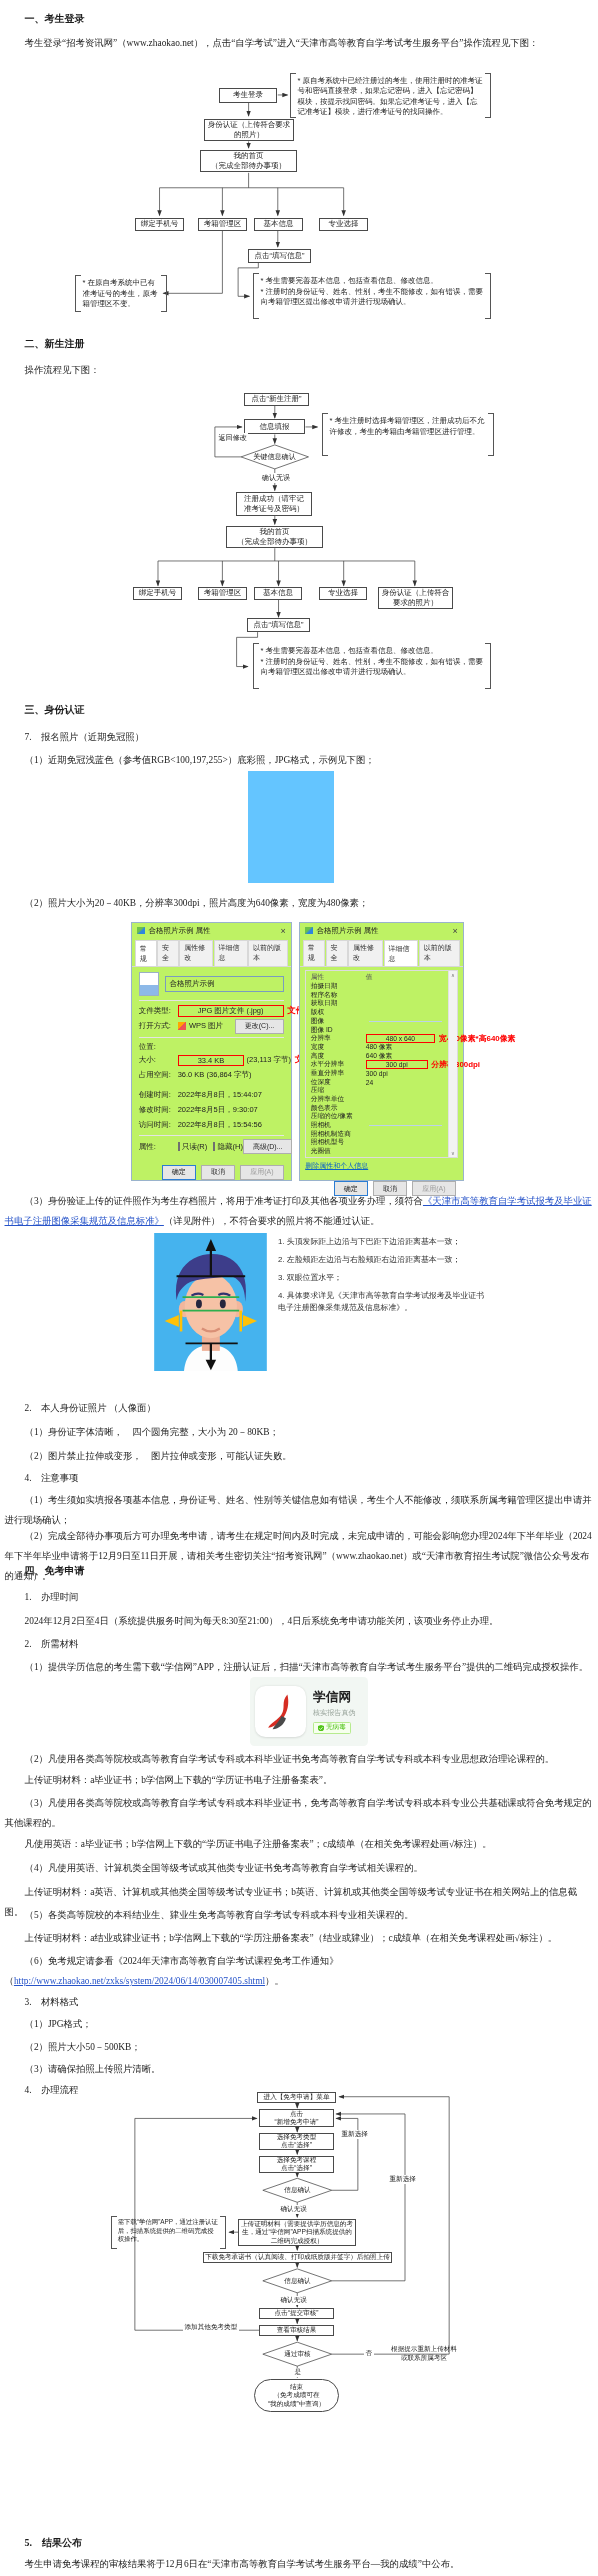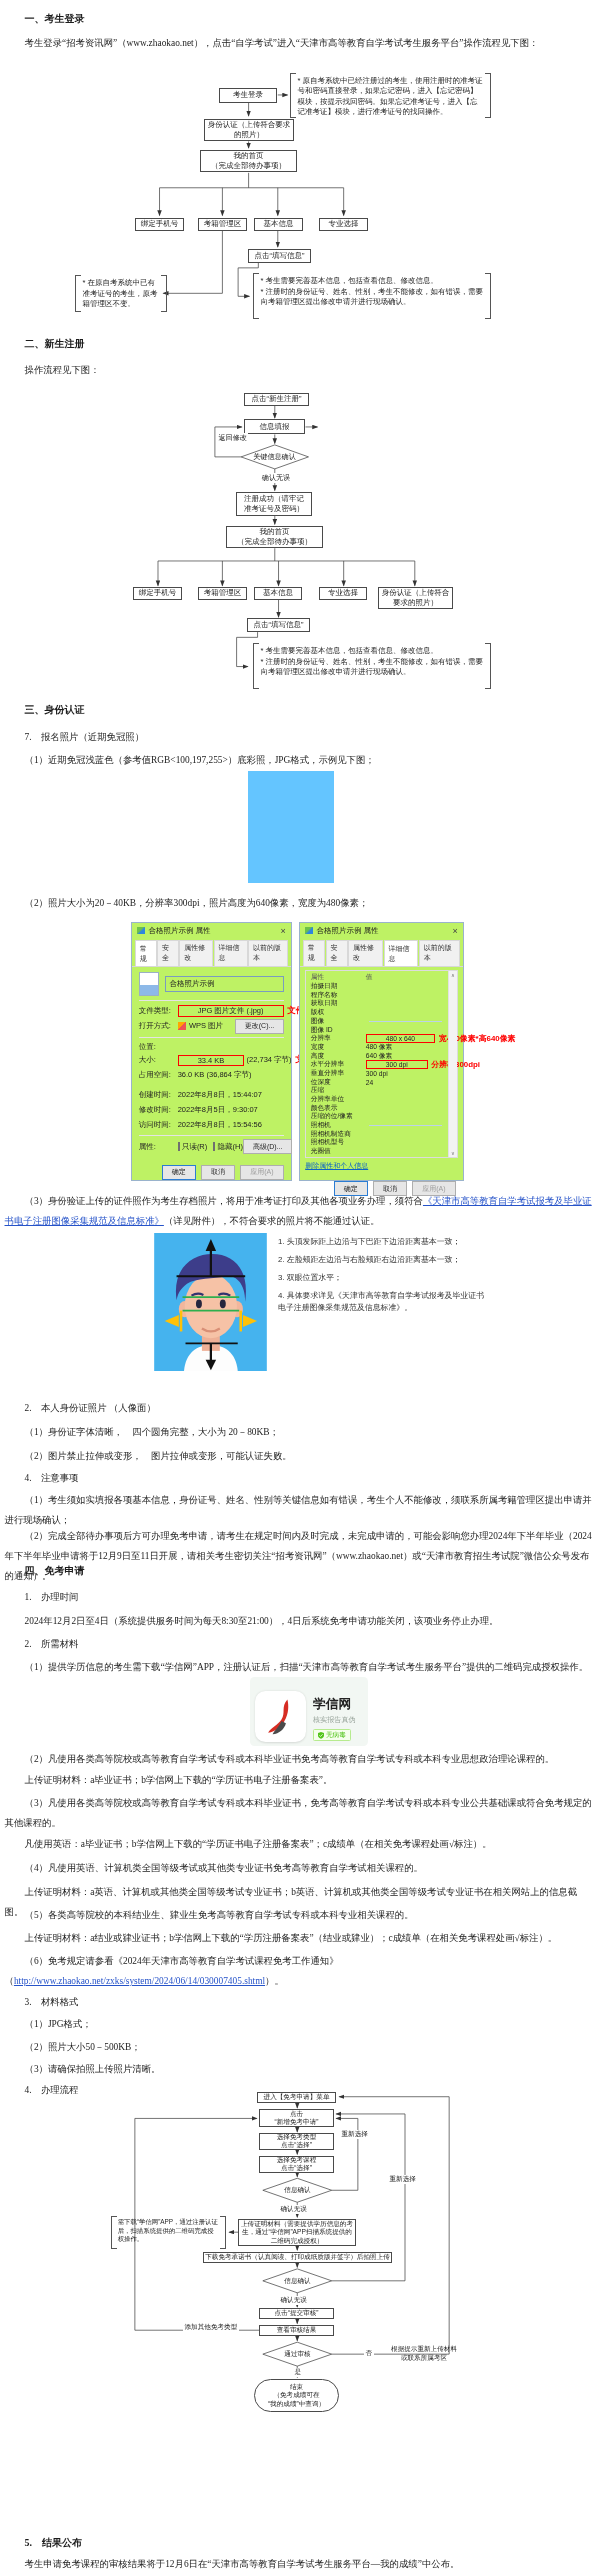--- a/index.html
+++ b/index.html
@@ -66,21 +66,21 @@
   .dr-row{display:flex;height:8.7px;font-size:6.7px;align-items:center;white-space:nowrap;color:#222}
   .dr-row.head{color:#555}
   .dr-l{width:55px;flex:none}
   .dr-line{flex:1;height:0.7px;background:#bcd2ea;margin:0 3px}
   .dr-note{color:#f00;font-size:7.9px;margin-left:3.7px;font-weight:bold}
   .dr-sb{position:absolute;right:0;top:0;bottom:0;width:9px;background:#f3f3f3;
          border-left:0.7px solid #e2e2e2;display:flex;flex-direction:column;
          justify-content:space-between;align-items:center;font-size:5.2px;color:#777;padding:0.7px 0;box-sizing:border-box}
   .dlg-link{color:#0d64c4;text-decoration:underline;font-size:7px;margin-top:3.7px;display:inline-block}
   
-  .xcard{position:absolute;background:#f2f7f3;border-radius:4.5px;display:flex;align-items:flex-end;padding:4.5px}
+  .xcard{position:absolute;background:#f2f7f3;border-radius:4.5px;display:flex;align-items:center;padding:4.5px}
   .xlogo{width:51px;height:51px;background:#fff;border-radius:10.5px;box-shadow:0 0.7px 2.2px rgba(0,0,0,.12);
          display:flex;align-items:center;justify-content:center;flex:none}
   .xinfo{margin-left:7.5px;font-family:"Liberation Sans",sans-serif}
   .xname{font-size:12.7px;font-weight:bold;color:#222}
   .xsub{font-size:7.1px;color:#97a39a;margin-top:2.2px}
   .xbadge{display:inline-flex;align-items:center;gap:2.2px;margin-top:3.7px;font-size:6.7px;color:#52c41a;
          border:0.7px solid #b7eb8f;background:#f6ffed;border-radius:1.5px;padding:0.7px 3.7px}
 </style>
 </head>
 <body>
@@ -149,20 +149,21 @@
       <line x1="297" y1="235" x2="297" y2="268" marker-end="url(#f2a)"></line>
       <line x1="372" y1="235" x2="372" y2="268" marker-end="url(#f2a)"></line>
       <line x1="459" y1="235" x2="459" y2="268" marker-end="url(#f2a)"></line>
       <line x1="554" y1="235" x2="554" y2="268" marker-end="url(#f2a)"></line>
       <line x1="372" y1="287" x2="372" y2="310" marker-end="url(#f2a)"></line>
       <polyline points="344,330 344,337 316,337 316,376 331,376" marker-end="url(#f2a)"></polyline>
     </g>
   </svg>
   <div class="fbox" style="left:244px;top:7.5px;width:65px;height:13.5px">点击“新生注册”</div>
   <div class="fbox" style="left:244px;top:34px;width:61px;height:15px">信息填报</div>
+  <div class="brk" style="left:322px;top:28.4px;width:172px;height:43px">* 考生注册时选择考籍管理区，注册成功后不允许修改，考生的考籍由考籍管理区进行管理。</div>
   <div class="flbl" style="left:217px;top:48px">返回修改</div>
   <div class="dlabel" style="left:241px;top:66px;width:67px;height:12.7px">关键信息确认</div>
   <div class="flbl" style="left:256px;top:88px;width:37px">确认无误</div>
   <div class="fbox pre" style="left:236px;top:107px;width:76px;height:24px">注册成功（请牢记
 准考证号及密码）</div>
   <div class="fbox pre" style="left:226px;top:141px;width:97px;height:22.4px">我的首页
 （完成全部待办事项）</div>
   <div class="fbox" style="left:133px;top:202px;width:49px;height:12.7px">绑定手机号</div>
   <div class="fbox" style="left:198px;top:202px;width:49px;height:12.7px">考籍管理区</div>
   <div class="fbox" style="left:254px;top:202px;width:48px;height:12.7px">基本信息</div>
@@ -213,21 +214,21 @@
         <span>WPS 图片</span>
         <span class="wbtn mla">更改(C)...</span>
       </div>
       <hr class="dhr">
       <div class="lrow" style="min-height:12px">
         <span class="ll">位置:</span>
       </div>
       <div class="lrow">
         <span class="ll">大小:</span>
         <span class="redbox">33.4 KB</span>
-        <span style="margin-left:2.2px">(22,734 字节)</span>
+        <span style="margin-left:2.2px">(23,113 字节)</span>
         <span class="rednote">文件大小：20KB-40KB</span>
       </div>
       <div class="lrow">
         <span class="ll">占用空间:</span>
         <span>36.0 KB (36,864 字节)</span>
       </div>
       <div style="height:4.5px"></div>
       <div class="lrow">
         <span class="ll">创建时间:</span>
         <span>2022年8月8日，15:44:07</span>

